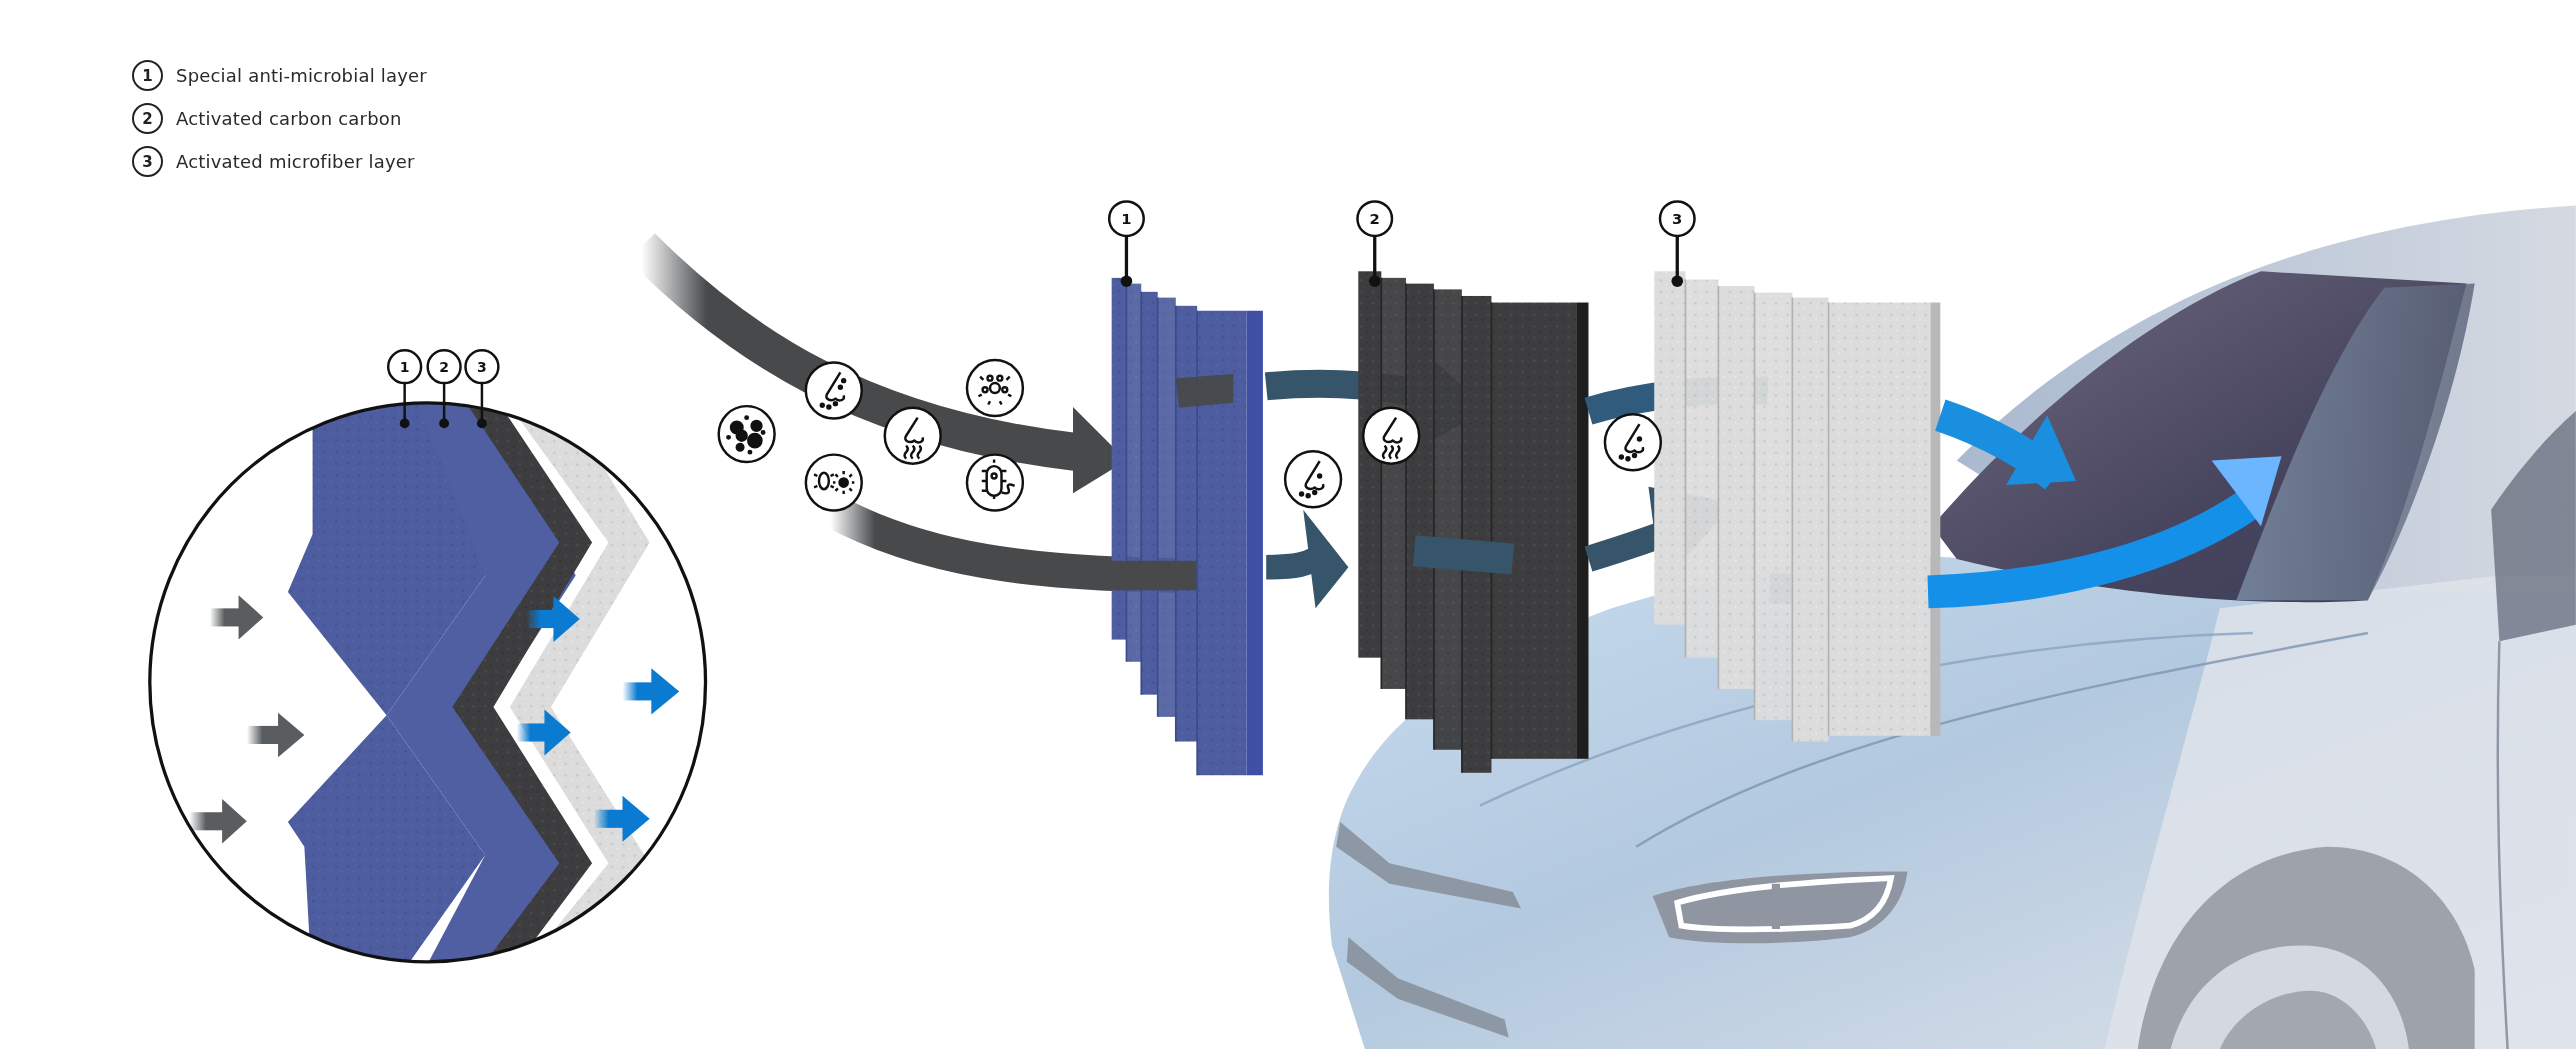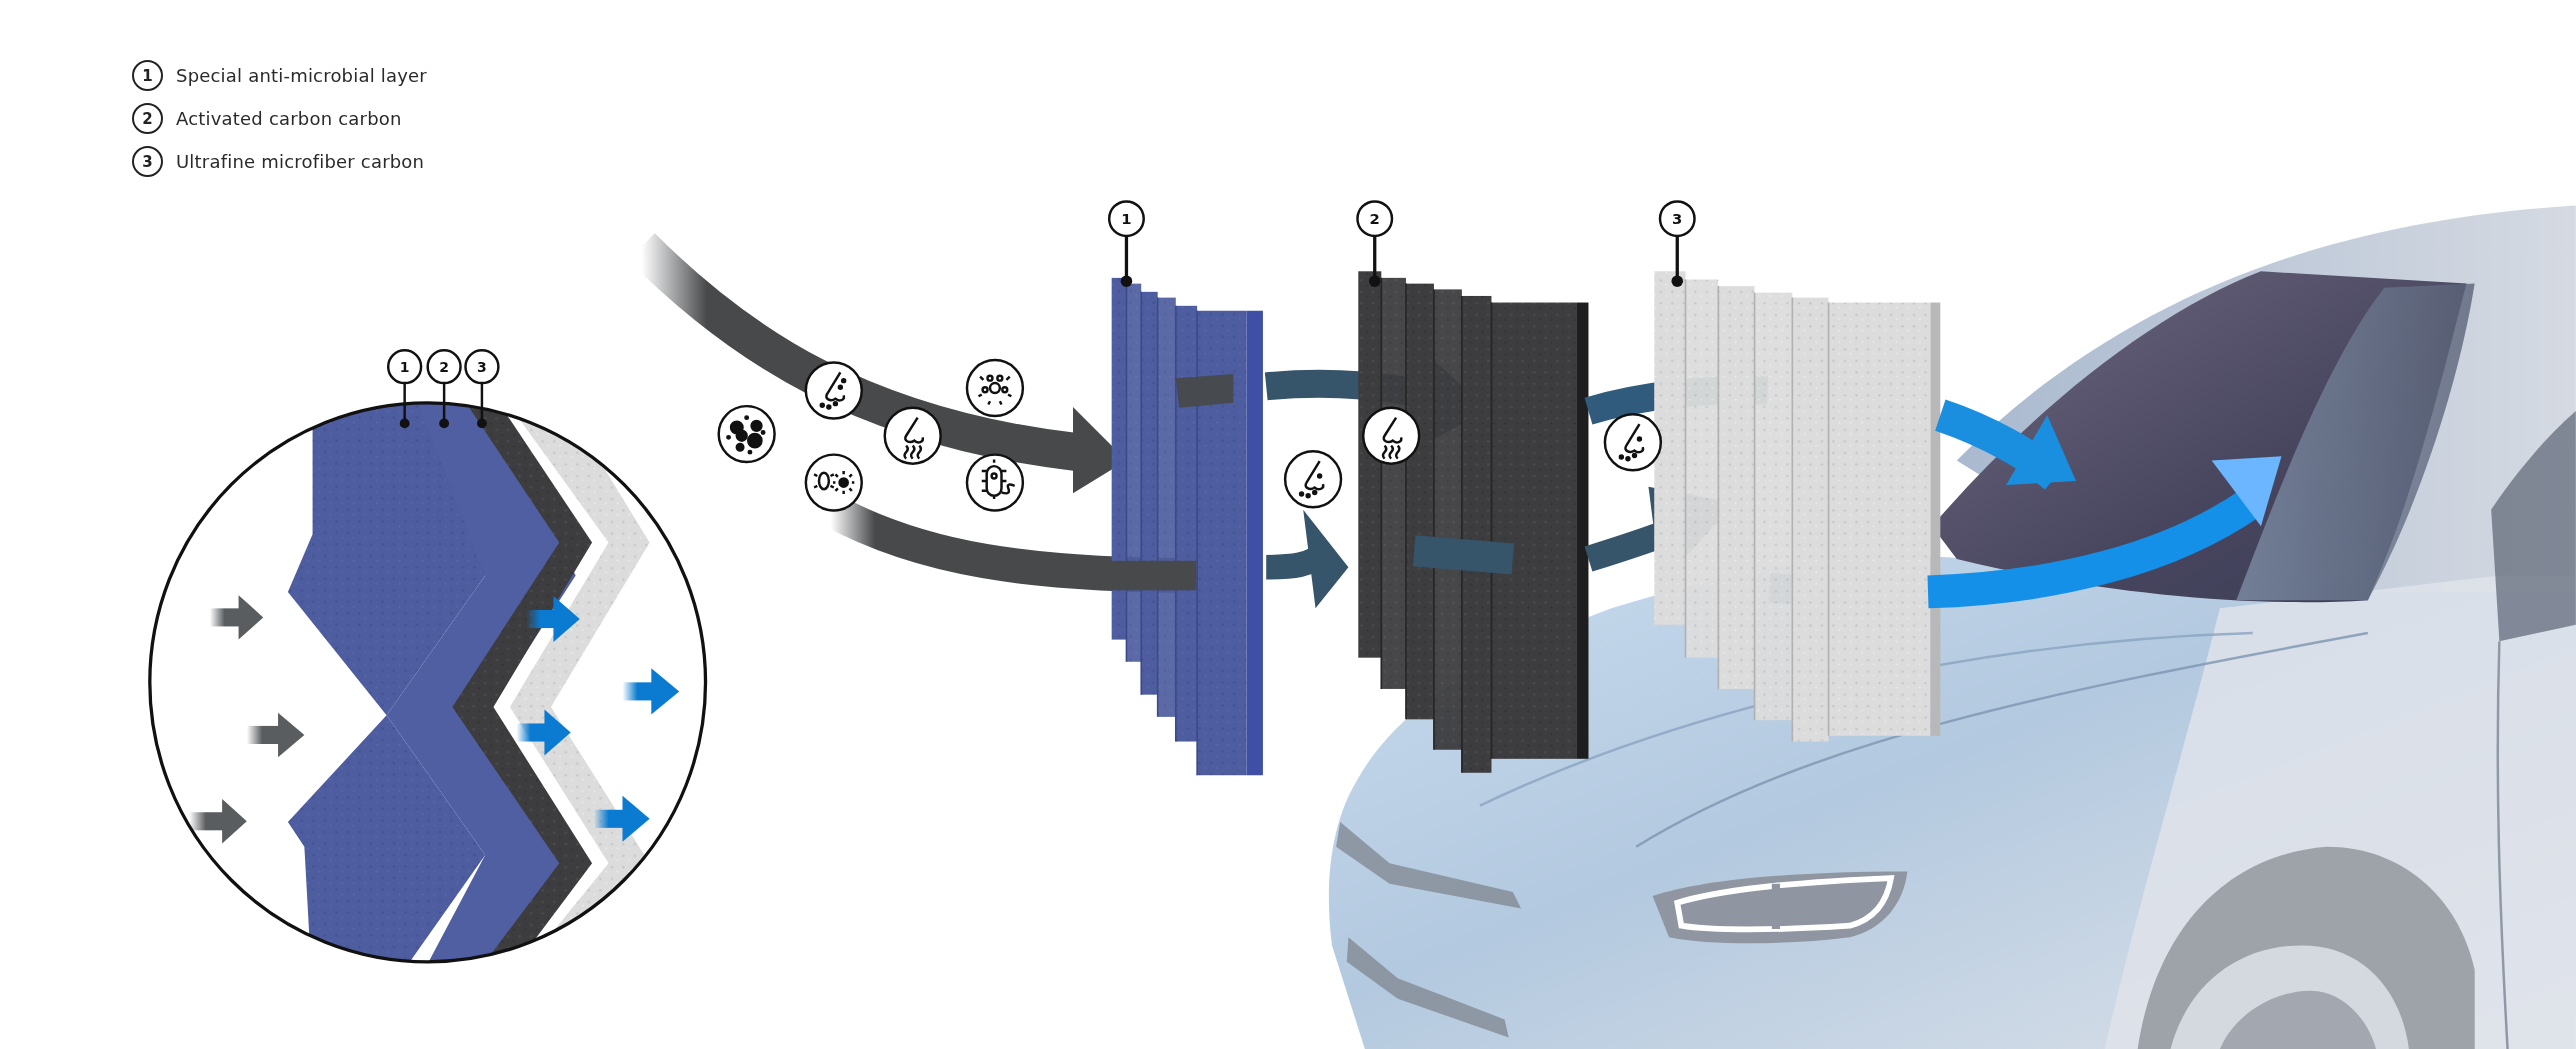--- a/index.html
+++ b/index.html
@@ -351,16 +351,16 @@
   <div class="legend-item">
     <div class="legend-num">1</div>
     <div class="legend-text">Special anti-microbial layer</div>
   </div>
   <div class="legend-item">
     <div class="legend-num">2</div>
     <div class="legend-text">Activated carbon carbon</div>
   </div>
   <div class="legend-item">
     <div class="legend-num">3</div>
-    <div class="legend-text">Ultrafine microfiber carbon</div>
+    <div class="legend-text">Activated microfiber layer</div>
   </div>
 </div>
 
 
 </body></html>

